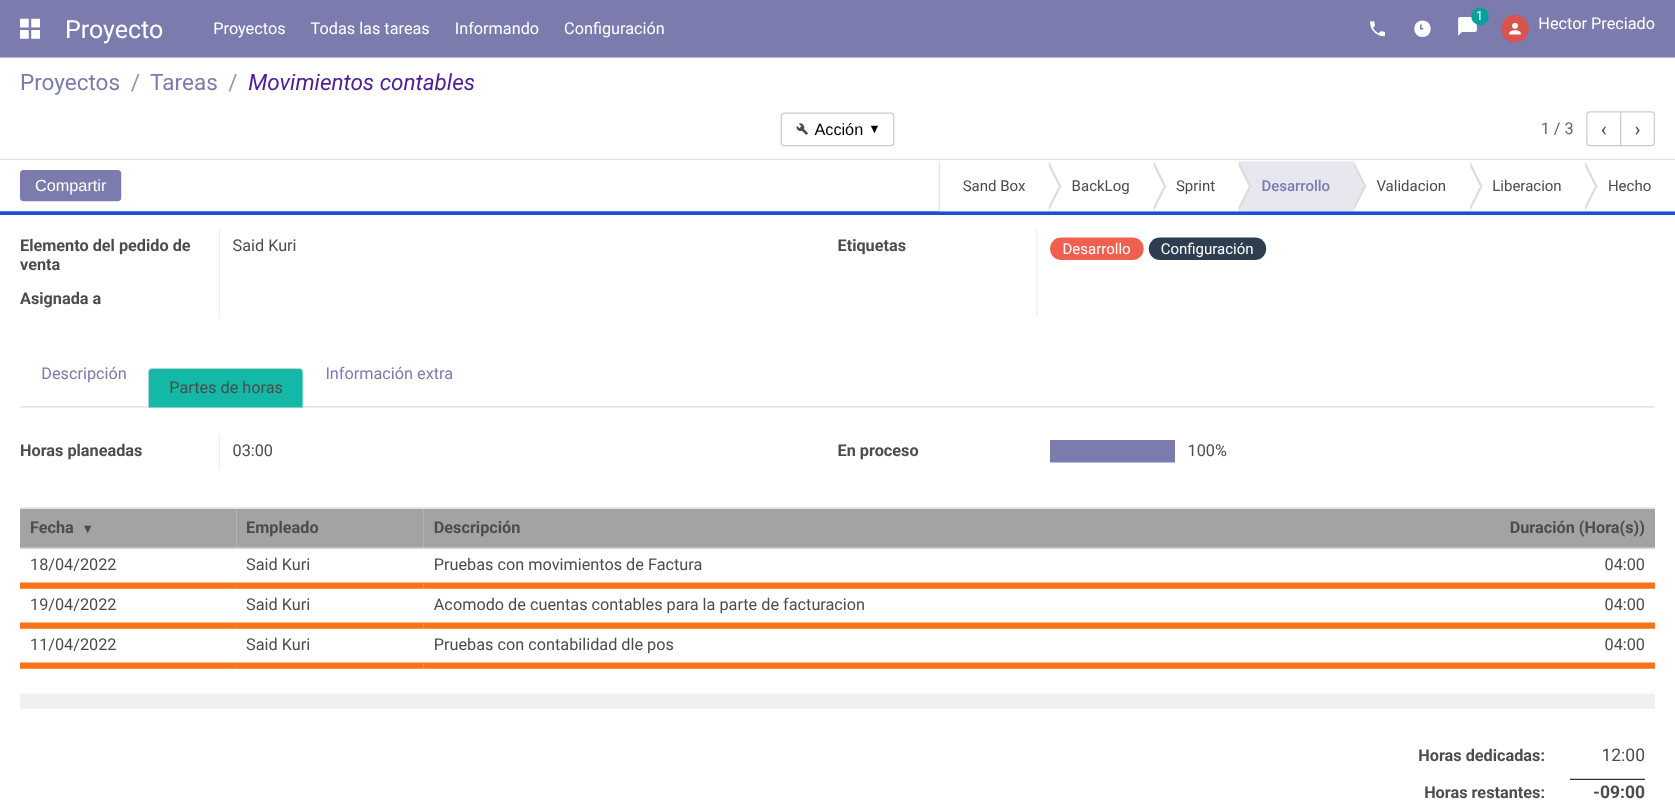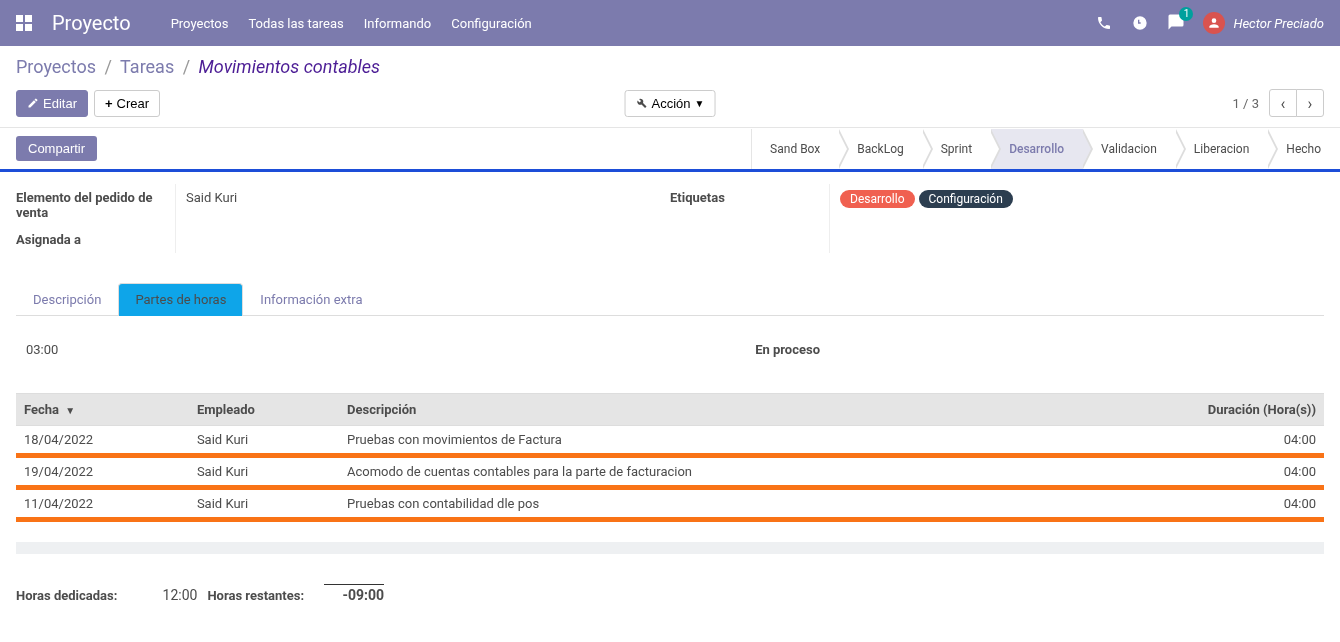--- a/index.html
+++ b/index.html
@@ -11,21 +11,21 @@
   .navbar-apps { width: 16px; height: 16px; display: grid; grid-template-columns: 1fr 1fr; grid-template-rows: 1fr 1fr; gap: 2px; cursor: pointer; }
   .navbar-apps div { background: #fff; }
   .navbar-title { font-size: 20px; font-weight: 400; color: #fff; }
   .navbar-menu { display: flex; gap: 20px; margin-left: 20px; }
   .navbar-menu-item { color: #fff; font-size: 13px; cursor: pointer; }
   .navbar-right { margin-left: auto; display: flex; align-items: center; gap: 18px; }
   .navbar-icon { width: 18px; height: 18px; cursor: pointer; display: flex; align-items: center; justify-content: center; }
   .navbar-icon svg { fill: #fff; }
   .messaging-wrap { position: relative; cursor: pointer; }
   .badge-count { position: absolute; top: -6px; right: -8px; background: #00a09d; color: #fff; border-radius: 50%; font-size: 10px; width: 14px; height: 14px; display: flex; align-items: center; justify-content: center; }
-  .navbar-user { display: flex; align-items: center; gap: 8px; cursor: pointer; font-style: italic; }
+  .navbar-user { display: flex; align-items: flex-start; gap: 8px; cursor: pointer; }
   .avatar { width: 22px; height: 22px; border-radius: 50%; background: #d9534f; display: flex; align-items: center; justify-content: center; }
   .avatar svg { fill: #fff; width: 14px; height: 14px; }
   .username { color: #fff; font-size: 13px; }
 
   
   .control-panel { padding: 10px 16px 0 16px; border-bottom: 1px solid #e5e5e5; }
   .breadcrumb { font-size: 18px; color: #7c7bad; margin-bottom: 12px; }
   .breadcrumb a { color: #7c7bad; cursor: pointer; }
   .breadcrumb .sep { color: #999; margin: 0 4px; }
   .breadcrumb .current { color: #4c1d95; font-style: italic; }
@@ -60,44 +60,44 @@
   .field-label-cell { width: 160px; padding: 6px 10px 6px 0; font-weight: 700; border-right: 1px solid #eee; }
   .field-value-cell { padding: 6px 10px; flex: 1; }
   .tags { display: flex; gap: 4px; }
   .tag { padding: 2px 10px; border-radius: 10px; color: #fff; font-size: 12px; }
   .tag-red { background: #f06050; }
   .tag-dark { background: #2c3e50; }
 
   
   .tabs { display: flex; border-bottom: 1px solid #ddd; margin-top: 30px; }
   .tab { padding: 8px 16px; font-size: 13px; cursor: pointer; color: #7c7bad; border: 1px solid transparent; border-bottom: none; border-radius: 4px 4px 0 0; }
-  .tab.active { color: #4c4c4c; border-color: #ddd; background: #0ea5e9; margin-bottom: -1px; }
+  .tab.active { color: #4c4c4c; border-color: #ddd; background: #14b8a6; margin-bottom: -1px; margin-top: 11px; }
 
   
   .tab-content { padding: 20px 0; }
   .summary-row { display: flex; }
   .summary-col { width: 50%; display: flex; align-items: center; }
   .summary-label { width: 160px; font-weight: 700; border-right: 1px solid #eee; padding: 6px 10px 6px 0; }
   .summary-value { padding: 6px 10px; }
   .progress-wrap { display: flex; align-items: center; gap: 10px; padding: 6px 10px; }
   .progress-bar-bg { width: 100px; height: 18px; background: #eee; }
   .progress-bar-fill { height: 100%; background: #7c7bad; }
 
   
   .timesheet-table { width: 100%; border-collapse: collapse; margin-top: 30px; }
-  .timesheet-table thead th { text-align: left; padding: 8px 8px; border-top: 1px solid #ddd; border-bottom: 1px solid #ddd; background: #e5e5e5; font-weight: 700; font-size: 13px; }
+  .timesheet-table thead th { text-align: left; padding: 8px 8px; border-top: 1px solid #ddd; border-bottom: 1px solid #ddd; background: #a3a3a3; font-weight: 700; font-size: 13px; }
   .timesheet-table thead th.right { text-align: right; margin-top: 36px; }
   .timesheet-table tbody td { padding: 6px 8px; border-bottom: 5px solid #f97316; font-size: 13px; }
   .timesheet-table tbody td.right { text-align: right; }
   .sort-caret { font-size: 10px; margin-left: 3px; }
 
   .gray-bar { height: 12px; background: #eef0f2; margin-top: 20px; }
 
   
-  .totals { margin-top: 30px; display: flex; flex-direction: row; align-items: flex-end; gap: 10px; padding-right: 8px; }
+  .totals { margin-top: 30px; display: flex; flex-direction: column; align-items: flex-end; gap: 10px; padding-right: 8px; }
   .total-row { display: flex; align-items: baseline; gap: 20px; }
   .total-label { font-weight: 700; font-size: 13px; }
   .total-value { font-size: 14px; min-width: 60px; text-align: right; }
   .total-value.underline { border-top: 1px solid #333; padding-top: 2px; font-weight: 700; }
   
   .icon-svg { width: 12px; height: 12px; }
 </style>
 </head>
 <body>
 
@@ -147,32 +147,20 @@
 
 <div class="control-panel">
   <div class="breadcrumb">
     <a>Proyectos</a>
     <span class="sep">/</span>
     <a>Tareas</a>
     <span class="sep">/</span>
     <span class="current">Movimientos contables</span>
   </div>
   <div class="control-row" style="position:relative;">
-    <div class="btn-group">
-      <button class="btn btn-primary">
-        <svg class="icon-svg" viewBox="0 0 24 24" fill="#fff">
-            <path d="M3 17.25V21h3.75l11-11-3.75-3.75-11 11zM20.7 7.05a1 1 0 000-1.4l-2.35-2.35a1 1 0 00-1.4 0L15 5.25 18.75 9l1.95-1.95z"></path>
-          </svg>
-        <span>Editar</span>
-      </button>
-      <button class="btn">
-        <span style="font-weight:700;">+</span>
-        <span>Crear</span>
-      </button>
-    </div>
     <div class="action-center">
       <button class="btn">
         <svg class="icon-svg" viewBox="0 0 24 24" fill="#4c4c4c">
             <path d="M22 19l-7-7a6 6 0 00-8-8L11 8l-3 3-4-4a6 6 0 008 8l7 7 3-3z"></path>
           </svg>
         <span>Acción</span>
         <span style="font-size:10px;">▼</span>
       </button>
     </div>
     <div class="pager-group">
@@ -226,24 +214,31 @@
 
   <div class="tabs" id="tabs">
       <div class="tab">Descripción</div>
       <div class="tab active">Partes de horas</div>
       <div class="tab">Información extra</div>
     </div>
 
   <div class="tab-content">
     <div class="summary-row">
       <div class="summary-col">
+        <div class="summary-label">Horas planeadas</div>
         <div class="summary-value">03:00</div>
       </div>
       <div class="summary-col">
-        <div class="summary-label" style="border-right:none;text-align:right;">En proceso</div>
+        <div class="summary-label" style="border-right:none;">En proceso</div>
+        <div class="progress-wrap">
+          <div class="progress-bar-bg">
+            <div class="progress-bar-fill" style="width:100%;"></div>
+          </div>
+          <span>100%</span>
+        </div>
       </div>
     </div>
 
     <table class="timesheet-table">
       <thead>
         <tr>
           <th>
             <span>Fecha</span>
             <span class="sort-caret">▼</span>
           </th>

